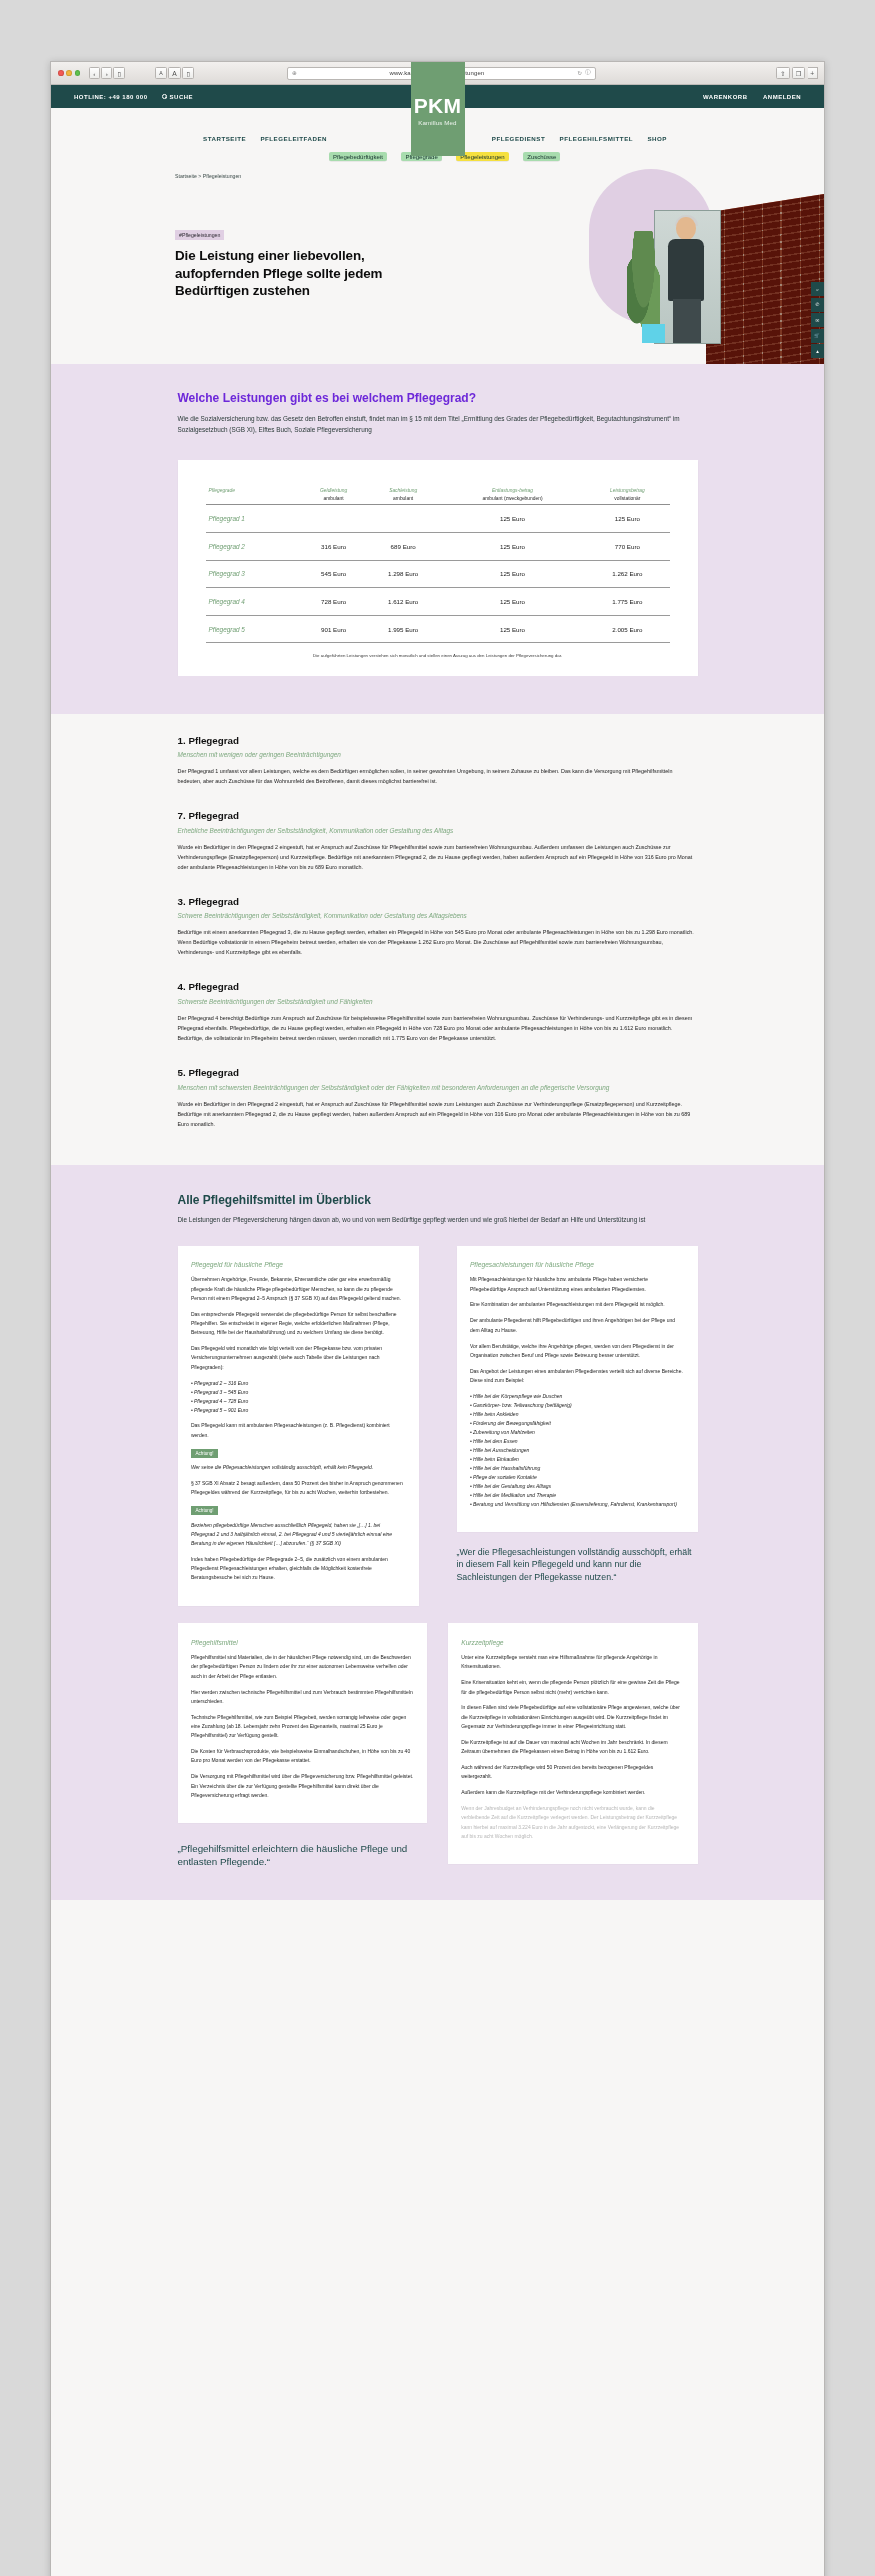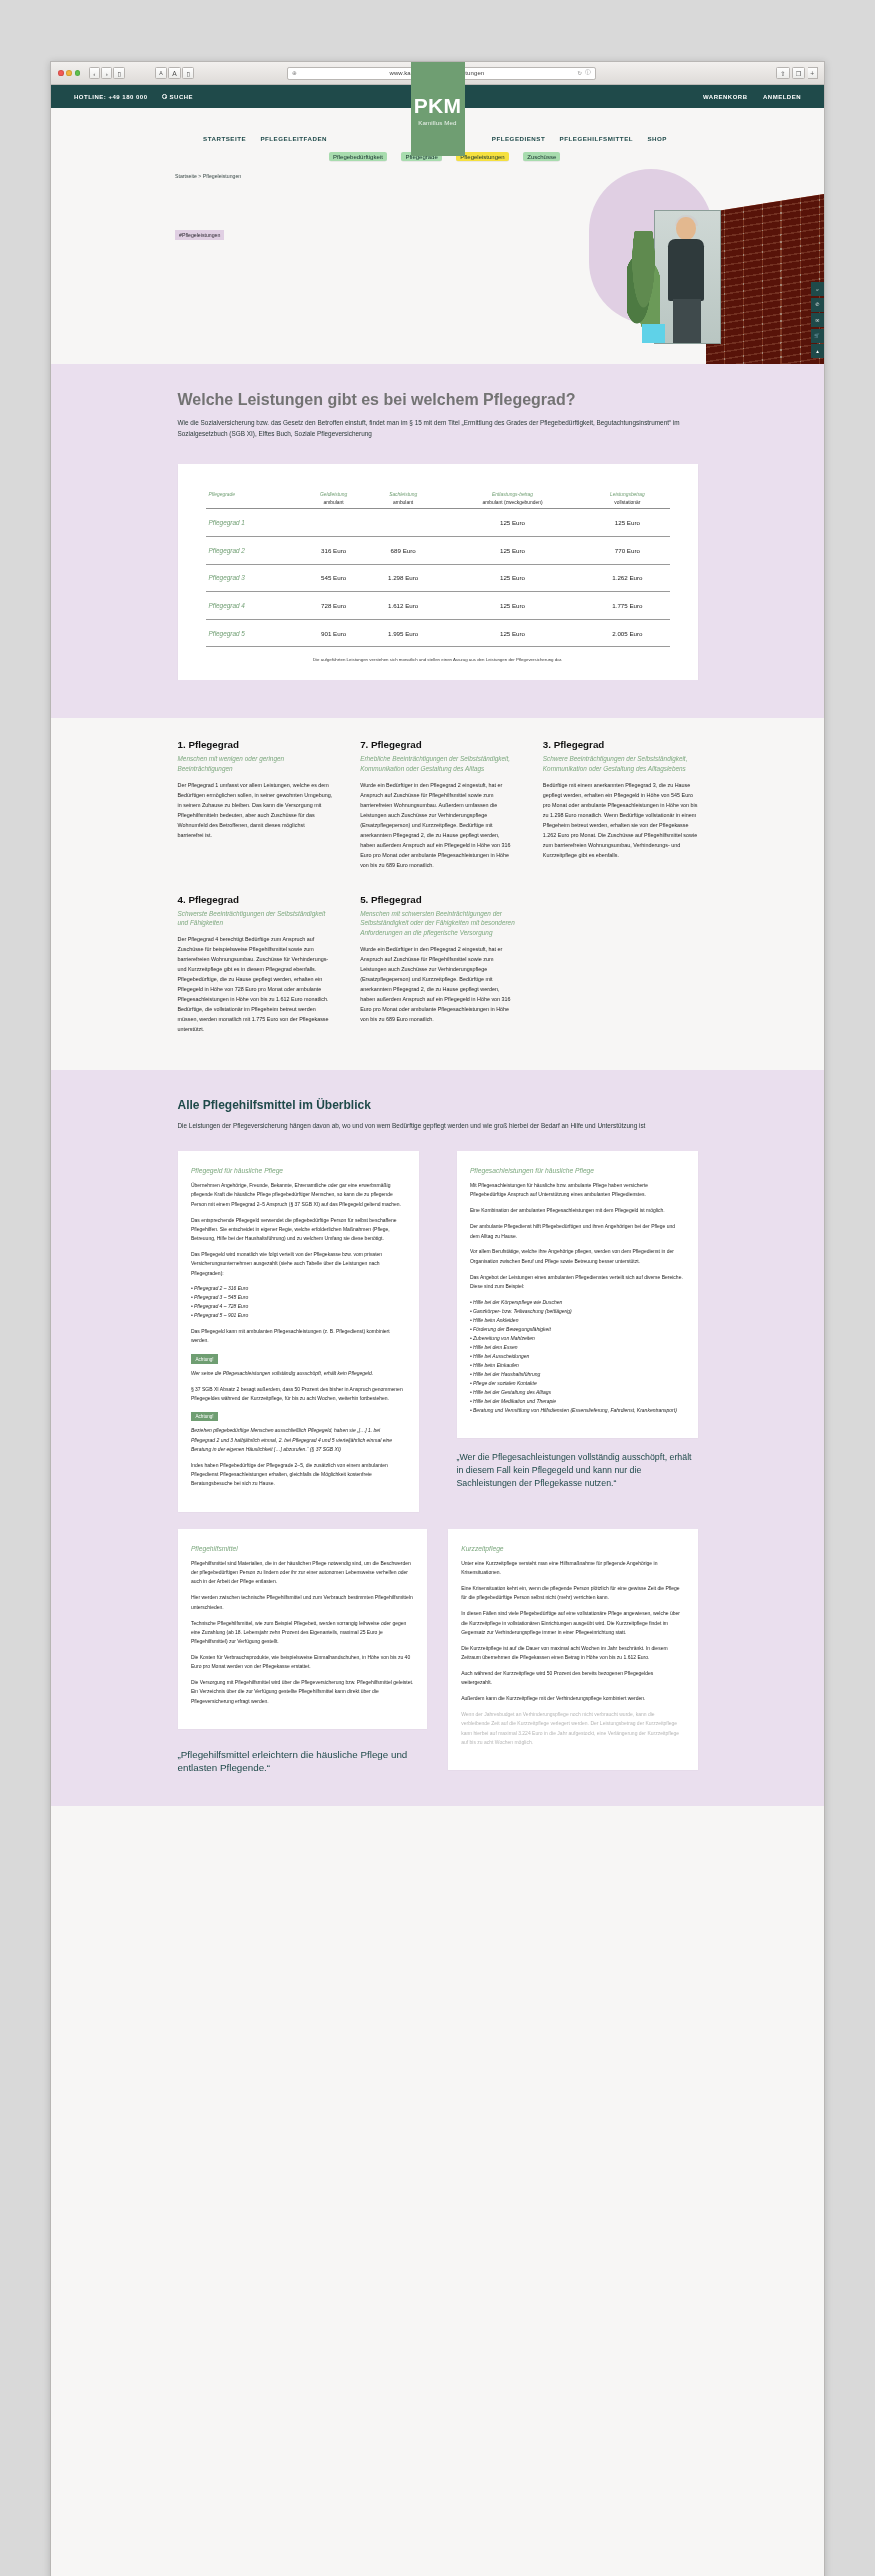--- a/index.html
+++ b/index.html
@@ -132,21 +132,21 @@
   
   .rail { position:absolute; right:-0.5px; top:134px; display:flex; flex-direction:column; gap:1.5px; z-index:40;}
   .rail div {
     width:14px;height:14px;background:#1f4a4a;color:#fff;font-size:4.6px;
     display:flex;flex-direction:column;align-items:center;justify-content:center;
   }
 
   
   .sec-purple { background:#eadfee; padding: 27px 0 0; }
   .wrap { width: 520px; margin: 0 auto; }
-  .sec-h2 { font-size:16px; color:#737373; font-weight:600; margin-bottom:8.2px; }
+  .sec-h2 { font-size:12px; color:#6d28d9; font-weight:600; margin-bottom:8.2px; }
   .sec-p { font-size:6.4px; color:#2a3a38; line-height:1.75; }
 
   .tablecard {
     background:#fff; margin-top:24px; padding: 26px 28px 18.5px;
     box-shadow: 0 0.5px 1.5px rgba(0,0,0,.06);
   }
   table { width:100%; border-collapse: collapse; }
   thead th {
     color:#6f9e72; font-size:6.7px; font-style: italic; font-weight:500;
     padding-bottom: 2.1px; text-align:center; vertical-align: top;
@@ -162,21 +162,21 @@
 
   .arrow-wrap { position:relative; height:38px; background:#eadfee; }
   .arrow-wrap:after {
     content:""; position:absolute; left:50%; top:0; transform:translateX(-50%);
     border-left: 27px solid transparent; border-right: 27px solid transparent;
     border-top: 27px solid #eadfee;
   }
   .sec-white { background:#f7f6f5; padding: 20.6px 0 36px; position:relative; }
 
   
-  .pg-grid { display:grid; grid-template-columns: 1fr 1fr 1fr; column-gap: 28px; row-gap: 24px; }
+  .pg-grid { display:grid; grid-template-columns: 1fr; column-gap: 28px; row-gap: 24px; }
   .pg h3 { font-size:9.8px; color:#111; font-weight:600; margin-bottom:4.6px; }
   .pg h4 { font-size:6.4px; color:#7da87f; font-style:italic; font-weight:400; line-height:1.45; margin-bottom:6.7px;}
   .pg p { font-size:5.4px; color:#1d1d1d; line-height:1.85; }
   .quote {
     font-size:8.8px; color:#1f4a4a; line-height:1.45; font-weight:500;
     padding-top: 5.2px;
   }
 
   
   .sec-ov { background:#eadfee; padding: 28px 0 31px; }
@@ -281,20 +281,21 @@
       <span class="p-plant"></span>
       <span class="p-hair"></span>
       <span class="p-head"></span>
       <span class="p-body"></span>
       <span class="p-legs"></span>
       <span class="p-box"></span>
     </div>
 
     <div class="heroInner">
       <span class="tag">#Pflegeleistungen</span>
+      <h1>Die Leistung einer liebevollen, aufopfernden Pflege sollte jedem Bedürftigen zustehen</h1>
     </div>
 
     <div class="rail">
       <div>⌕</div>
       <div>✆</div>
       <div>✉</div>
       <div>🛒</div>
       <div>▲</div>
     </div>
   </div>

